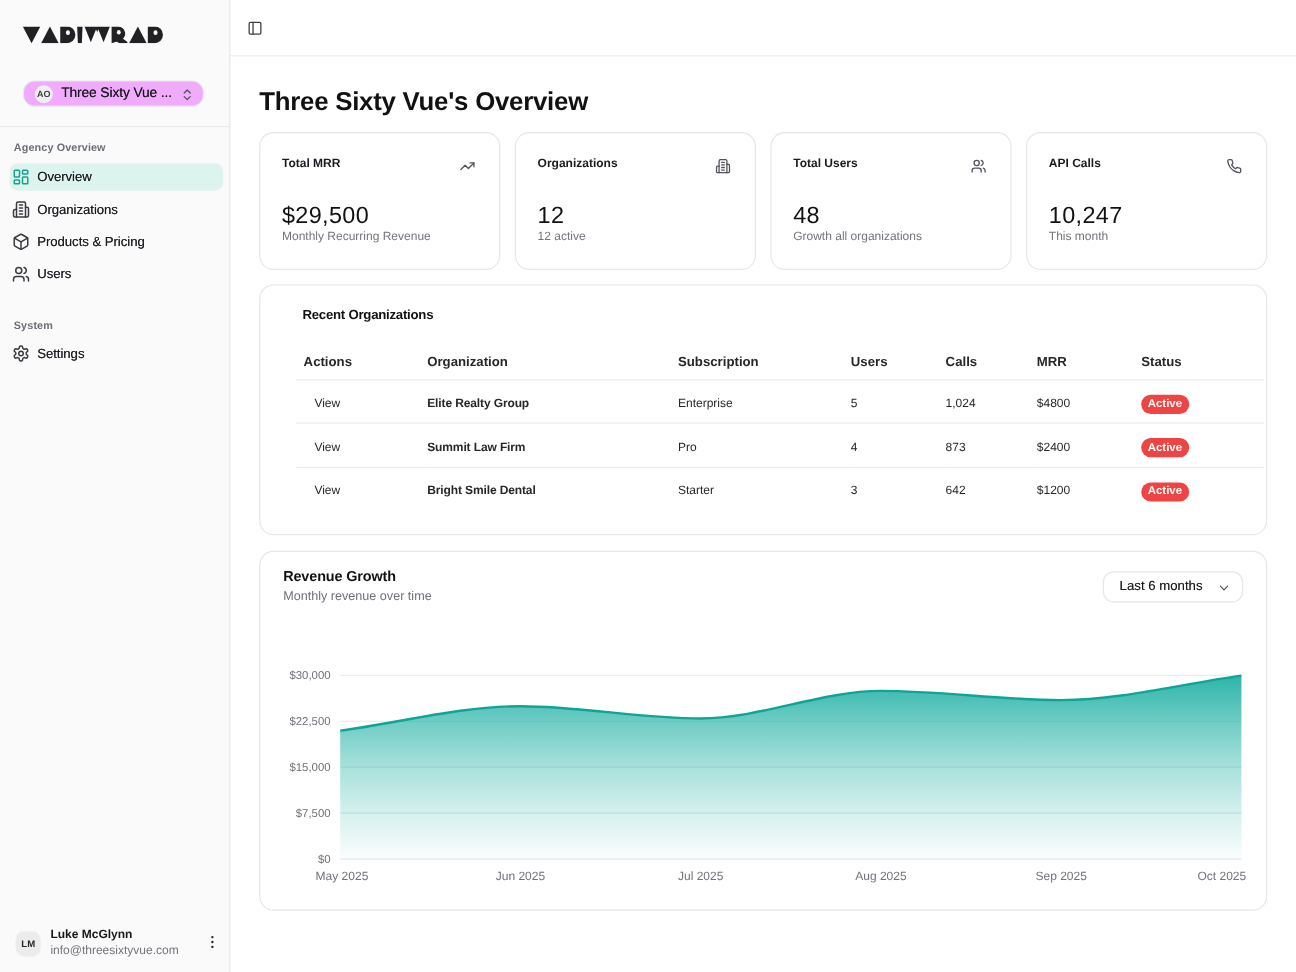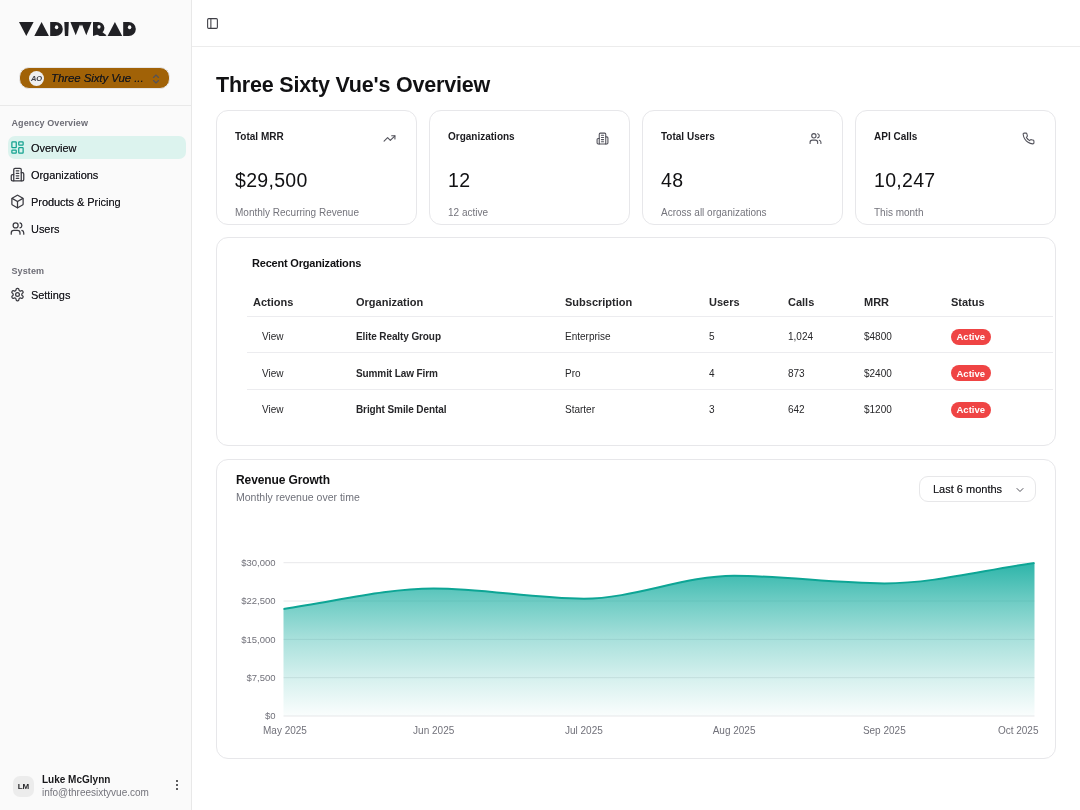--- a/index.html
+++ b/index.html
@@ -1,19 +1,19 @@
 <!DOCTYPE html>
 <html><head>
 <meta charset="utf-8">
 <style>
 * { margin:0; padding:0; box-sizing:border-box; }
 html,body { width:1080px; height:810px; font-family:"Liberation Sans", sans-serif; background:#fff; color:#18181b; overflow:hidden; }
 .sidebar { position:absolute; left:0; top:0; width:192px; height:810px; background:#fafafa; border-right:1px solid #e8e8e8; }
 .logo { position:absolute; left:19px; top:22px; }
-.orgbtn { position:absolute; left:19px; top:67px; width:151px; height:22px; background:#a16207; border:1px solid #e7e7e9; border-radius:10px; display:flex; align-items:center;font-style:italic; }
+.orgbtn { position:absolute; left:19px; top:67px; width:151px; height:22px; background:#f0abfc; border:1px solid #e7e7e9; border-radius:10px; display:flex; align-items:center; }
 .ao { width:15px; height:15px; border-radius:50%; background:#efefef; color:#3f3f46; font-size:7.5px; font-weight:700; display:flex; align-items:center; justify-content:center; margin-left:9px; flex:none; }
 .orgbtn .t { font-size:11.5px; font-weight:400; color:#18181c; margin-left:7px; letter-spacing:-0.1px; white-space:nowrap; text-shadow:0 0 0.5px rgba(20,20,25,0.75); }
 .orgbtn svg { position:absolute; right:7px; top:5px; }
 .sep { position:absolute; left:0; top:105px; width:192px; height:1px; background:#e9e9e9; }
 .navlabel { position:absolute; left:11.5px; font-size:9px; font-weight:700; color:#6d6d76; letter-spacing:0.1px; }
 .nav { position:absolute; left:8px; width:178px; }
 .navitem { height:23px; margin-bottom:4px; border-radius:7px; display:flex; align-items:center; }
 .navitem svg { margin-left:2px; flex:none; }
 .navitem .txt { margin-left:6px; font-size:11px; font-weight:400; letter-spacing:-0.05px; color:#1b1b20; text-shadow:0 0 0.5px rgba(20,20,25,0.7); }
 .navitem.active { background:#dcf3ee; }
@@ -26,21 +26,21 @@
 .header { position:absolute; left:192px; top:0; width:888px; height:47px; border-bottom:1px solid #ececec; background:#fff; }
 .main { position:absolute; left:192px; top:48px; width:888px; padding:0 24px; }
 h1 { font-size:21.5px; font-weight:700; letter-spacing:-0.2px; color:#111113; margin-top:25px; }
 .sub { font-size:12.5px; color:#6f717a; margin-top:4px; }
 .stats { display:flex; gap:12px; margin-top:11.5px; }
 .card { background:#fff; border:1px solid #e7e7ea; border-radius:12px; }
 .stat { width:201px; height:115px; position:relative; }
 .stat .lbl { position:absolute; left:18px; top:21.5px; font-size:10px; line-height:10px; font-weight:700; color:#1b1b1f; }
 .stat .ic { position:absolute; right:20px; top:21px; color:#52525b; }
 .stat .val { position:absolute; left:18px; top:60px; font-size:19.5px; line-height:19px; font-weight:400; letter-spacing:0.3px; color:#111113; }
-.stat .s2 { position:absolute; left:18px; top:96px; font-size:10px; line-height:11px; color:#74747c; }
+.stat .s2 { position:absolute; left:18px; top:81px; font-size:10px; line-height:11px; color:#74747c; }
 
 .tablecard { margin-top:12px; height:209.5px; padding:18.5px 13px 0 19px; }
 .tablecard h2 { font-size:11px; line-height:15px; font-weight:700; letter-spacing:-0.2px; color:#111113;padding-left:16px; }
 table { width:100%; border-collapse:collapse; margin-top:14px;margin-left:11px; }
 th { text-align:left; font-size:11px; line-height:12px; font-weight:700; color:#27272a; padding:11px 0 8px 0; border-bottom:1px solid #ececef; }
 td { font-size:10px; color:#27272a; height:36.4px; border-bottom:1px solid #ececef; padding:4px 0 0 0; }
 tr:last-child td { border-bottom:none; }
 td.org { font-weight:700; letter-spacing:-0.1px; }
 .badge { display:inline-block; background:#ef4444; color:#fff; font-size:9.5px; font-weight:700; border-radius:8px; padding:2.5px 5.5px 2.5px; }
 
@@ -88,21 +88,21 @@
     </div>
     <div class="card stat">
       <div class="lbl">Total Users</div>
       <svg class="ic" width="13" height="13" viewBox="0 0 24 24" fill="none" stroke="currentColor" stroke-width="2" stroke-linecap="round" stroke-linejoin="round">
           <path d="M16 21v-2a4 4 0 0 0-4-4H6a4 4 0 0 0-4 4v2"></path>
           <circle cx="9" cy="7" r="4"></circle>
           <path d="M22 21v-2a4 4 0 0 0-3-3.87"></path>
           <path d="M16 3.13a4 4 0 0 1 0 7.75"></path>
         </svg>
       <div class="val">48</div>
-      <div class="s2">Across all organizations</div>
+      <div class="s2">Growth all organizations</div>
     </div>
     <div class="card stat">
       <div class="lbl">API Calls</div>
       <svg class="ic" width="13" height="13" viewBox="0 0 24 24" fill="none" stroke="currentColor" stroke-width="2" stroke-linecap="round" stroke-linejoin="round">
           <path d="M22 16.92v3a2 2 0 0 1-2.18 2 19.79 19.79 0 0 1-8.63-3.07 19.5 19.5 0 0 1-6-6 19.79 19.79 0 0 1-3.07-8.67A2 2 0 0 1 4.11 2h3a2 2 0 0 1 2 1.72 12.84 12.84 0 0 0 .7 2.81 2 2 0 0 1-.45 2.11L8.09 9.91a16 16 0 0 0 6 6l1.27-1.27a2 2 0 0 1 2.11-.45 12.84 12.84 0 0 0 2.81.7A2 2 0 0 1 22 16.92z"></path>
         </svg>
       <div class="val">10,247</div>
       <div class="s2">This month</div>
     </div>
   </div>

